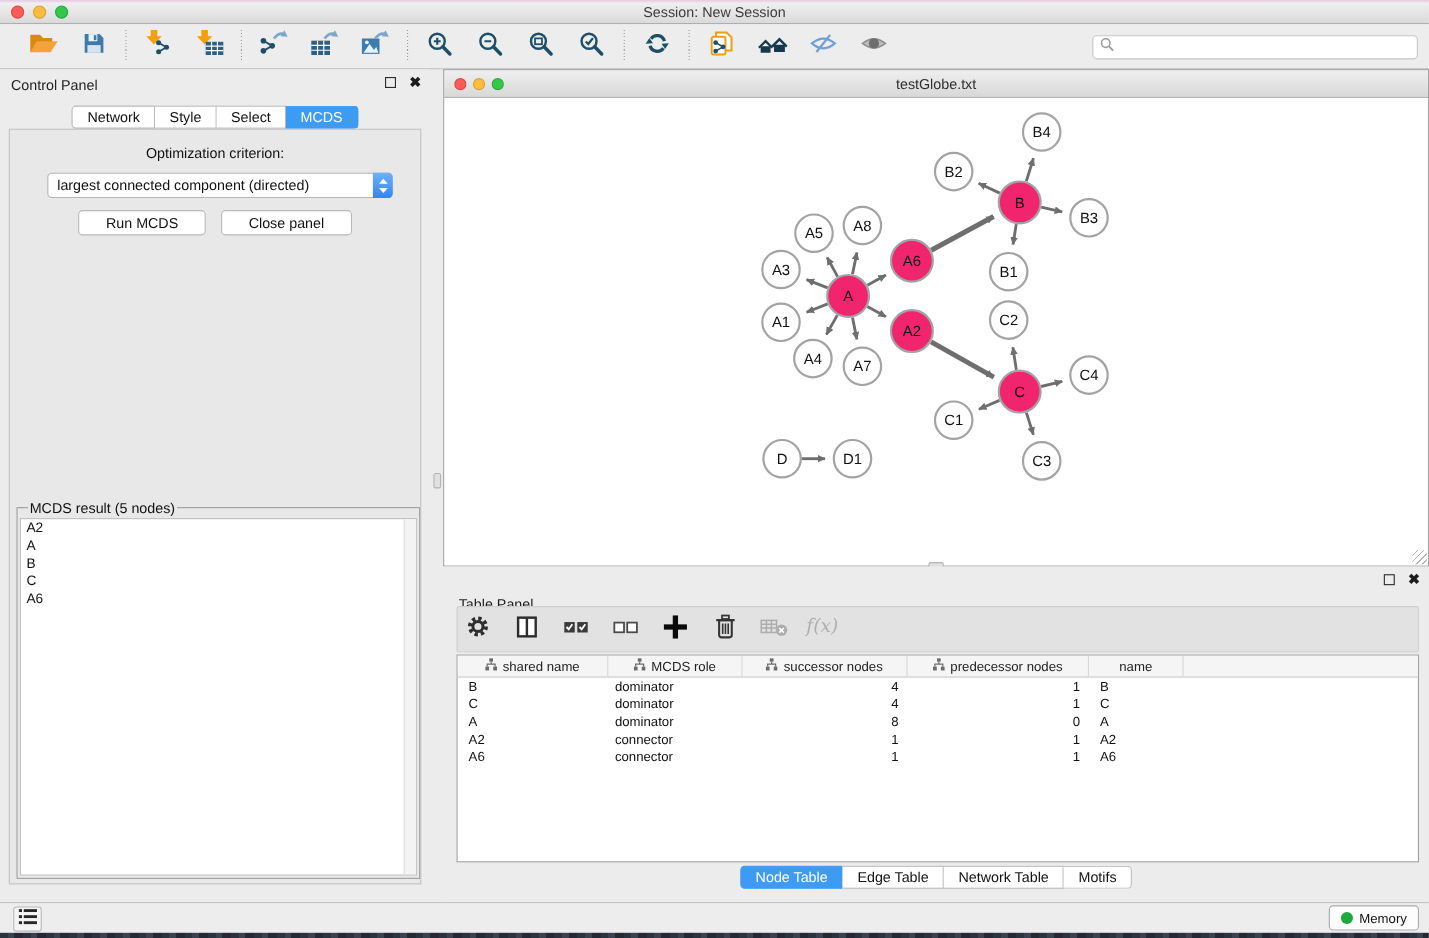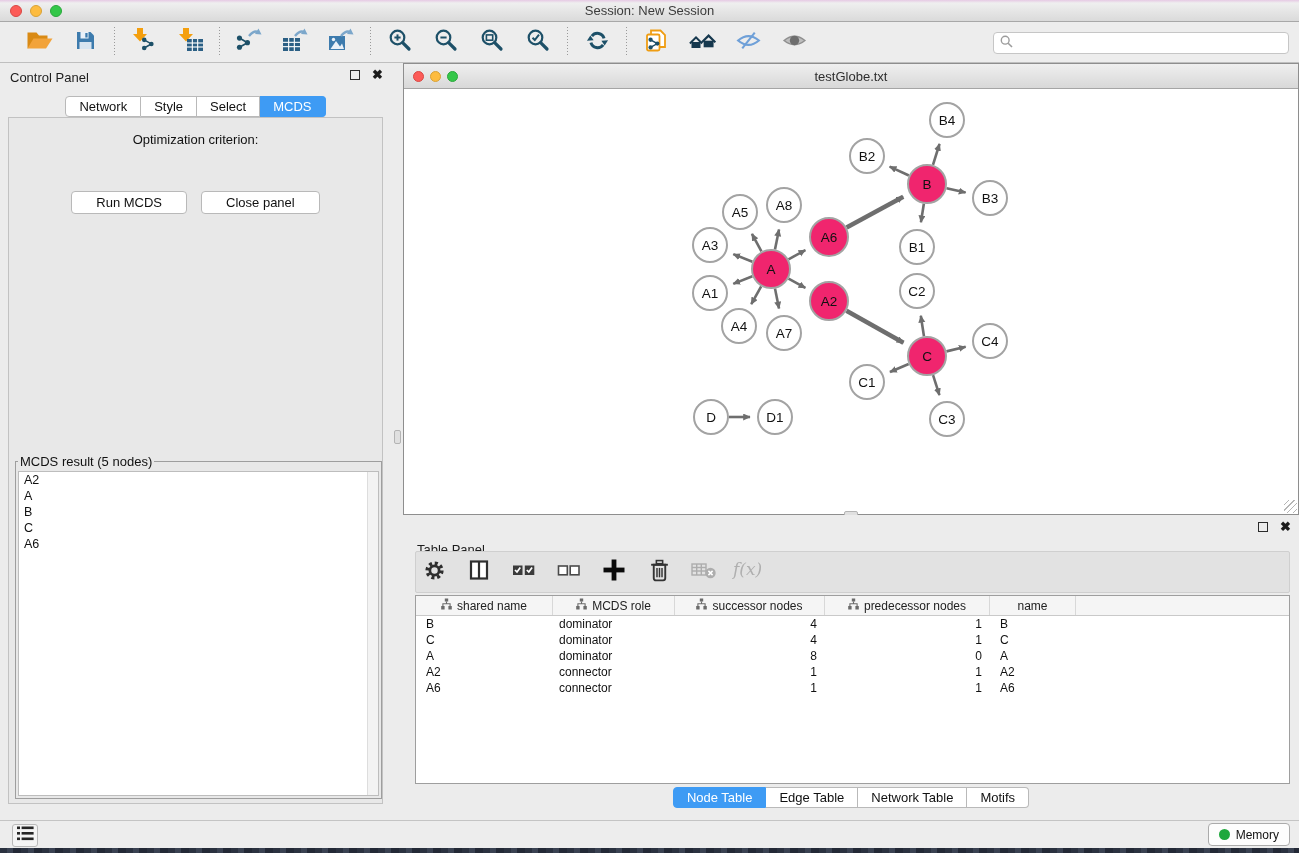--- a/index.html
+++ b/index.html
@@ -51,21 +51,21 @@
     border:1px solid #b5b5b5; border-radius:4px; display:flex; align-items:center; cursor:pointer; }
   #criterion-dd .dd-value { flex:1; font-size:13px; padding-left:8px; color:#111; white-space:nowrap; }
   #criterion-dd .dd-stepper { width:18px; height:23px; margin-right:-1px; border-radius:0 4px 4px 0;
     background:linear-gradient(180deg,#6fb1fa,#3186f0); display:flex; align-items:center; justify-content:center; }
   .cp-buttons { position:absolute; left:0; right:0; top:73px; display:flex; justify-content:center; gap:14px; }
   .btn { background:#fff; border:1px solid #b9b9b9; border-radius:4px; font-size:13px; padding:3px 24px;
     color:#111; cursor:pointer; font-family:"Liberation Sans",sans-serif; }
 
   #result-fieldset { position:absolute; left:6px; top:336px; width:367px; height:345px;
     border:1px solid #9e9e9e; background:#e8e8e8; padding:2px; }
-  #result-fieldset legend { font-size:13px; color:#111; margin-left:0; padding:0 2px; }
+  #result-fieldset legend { font-size:13px; color:#111; margin-left:7px; padding:0 2px; }
   #result-list { position:relative; width:100%; height:100%; background:#fff; border:1px solid #bdbdbd; overflow:hidden; }
   .result-item { font-size:12.5px; line-height:16px; padding-left:5px; color:#111; cursor:default; }
   #result-scroll { position:absolute; right:0; top:0; bottom:0; width:11px; background:#f3f3f3; border-left:1px solid #ddd; }
 
   
   #network-window { position:absolute; left:403px; top:63px; width:896px; height:452px;
     border:1px solid #8e8e8e; background:#fff; }
   #nw-titlebar { position:relative; height:25px; background:linear-gradient(180deg,#efefef,#d8d8d8);
     border-bottom:1px solid #a5a5a5; }
   #nw-titlebar .lights { top:7px; left:9px; gap:6px; }
@@ -308,20 +308,29 @@
     </span>
   </div>
   <div id="cp-tabs" class="seg-tabs">
       <div class="seg">Network</div>
       <div class="seg">Style</div>
       <div class="seg">Select</div>
       <div class="seg active">MCDS</div>
     </div>
   <div id="cp-inner">
     <div id="opt-label">Optimization criterion:</div>
+    <div id="criterion-dd">
+      <span class="dd-value">largest connected component (directed)</span>
+      <span class="dd-stepper">
+          <svg width="9" height="14" viewBox="0 0 9 14">
+            <polygon points="4.5,0.5 8.5,5 0.5,5" fill="#fff"></polygon>
+            <polygon points="4.5,13.5 8.5,9 0.5,9" fill="#fff"></polygon>
+          </svg>
+        </span>
+    </div>
     <div class="cp-buttons">
       <button class="btn">Run MCDS</button>
       <button class="btn">Close panel</button>
     </div>
     <fieldset id="result-fieldset">
       <legend>MCDS result (5 nodes)</legend>
       <div id="result-list">
         <div id="result-items">
             <div class="result-item">A2</div>
             <div class="result-item">A</div>

